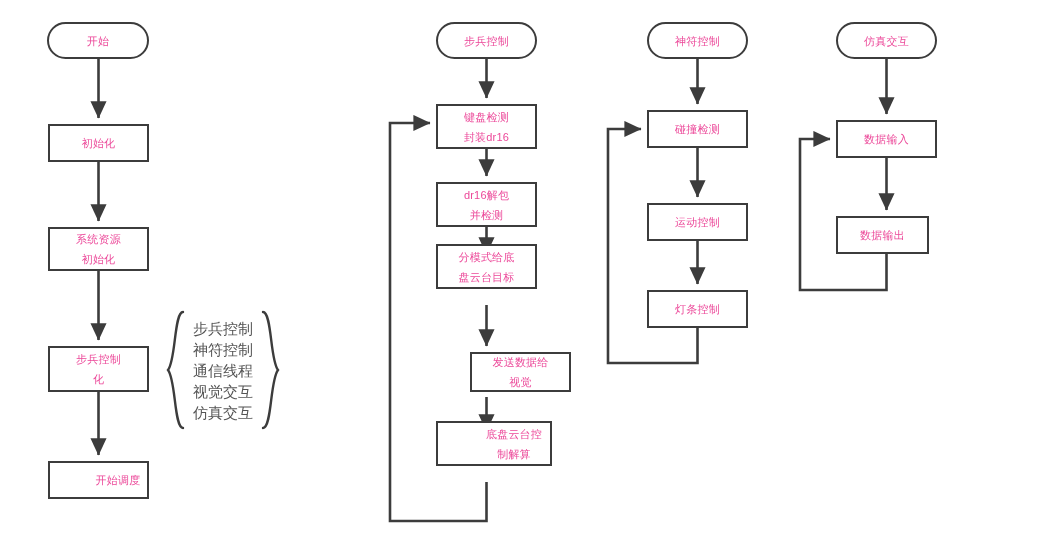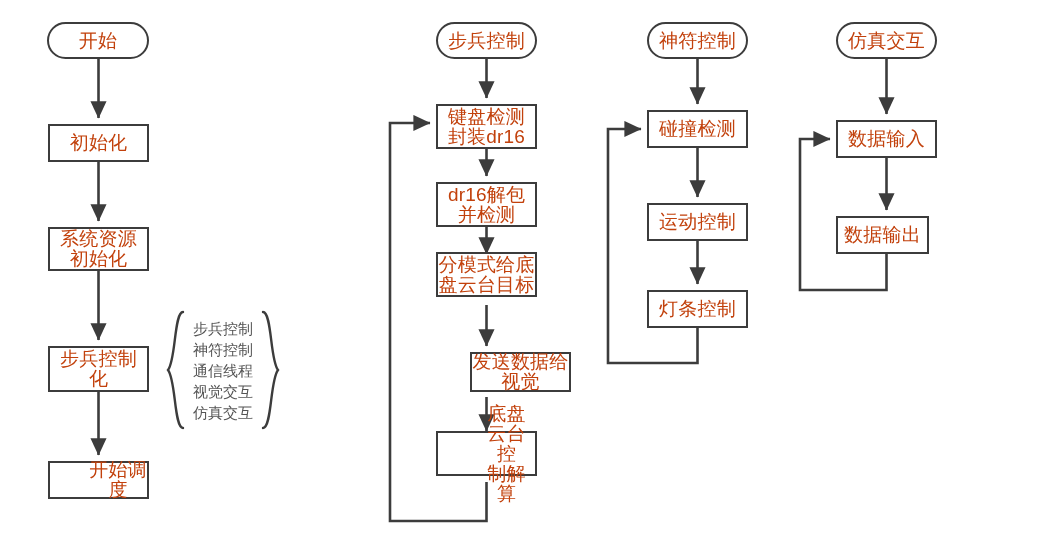--- a/index.html
+++ b/index.html
@@ -22,26 +22,26 @@
     top: 0;
     width: 1043px;
     height: 545px;
     pointer-events: none;
   }
   .node {
     position: absolute;
     box-sizing: border-box;
     border: 2.5px solid #3c3c3c;
     background: #ffffff;
-    color: #c2410c;
+    color: #ec4899;
     display: flex;
     align-items: center;
     justify-content: center;
     text-align: center;
-    font-size: 19px;
+    font-size: 11px;
     line-height: 20px;
     letter-spacing: 0.2px;
     white-space: pre-line;
   }
   .node.terminator {
     border-radius: 19px;
   }
   .brace-group {
     position: absolute;
     display: flex;
@@ -120,25 +120,25 @@
 通信线程
 视觉交互
 仿真交互</div>
   </div>
 
   <div class="node terminator" style="left:436px;top:22px;width:101px;height:37px;">步兵控制</div>
   <div class="node" style="left:436px;top:104px;width:101px;height:45px;">键盘检测
 封装dr16</div>
   <div class="node" style="left:436px;top:182px;width:101px;height:45px;">dr16解包
 并检测</div>
-  <div class="node" style="left:436px;top:252px;width:101px;height:45px;">分模式给底
+  <div class="node" style="left:436px;top:244px;width:101px;height:45px;">分模式给底
 盘云台目标</div>
   <div class="node" style="left:436px;top:352px;width:101px;height:40px;margin-left:34px;">发送数据给
 视觉</div>
-  <div class="node" style="left:436px;top:431px;width:101px;height:45px;padding-left:40px;">底盘云台控
+  <div class="node" style="left:436px;top:421px;width:116px;height:45px;padding-left:40px;">底盘云台控
 制解算</div>
 
   <div class="node terminator" style="left:647px;top:22px;width:101px;height:37px;">神符控制</div>
   <div class="node" style="left:647px;top:110px;width:101px;height:38px;font-family:Liberation Serif, serif;">碰撞检测</div>
   <div class="node" style="left:647px;top:203px;width:101px;height:38px;">运动控制</div>
   <div class="node" style="left:647px;top:290px;width:101px;height:38px;">灯条控制</div>
 
   <div class="node terminator" style="left:836px;top:22px;width:101px;height:37px;">仿真交互</div>
   <div class="node" style="left:836px;top:120px;width:101px;height:38px;">数据输入</div>
   <div class="node" style="left:836px;top:216px;width:93px;height:38px;">数据输出</div>

